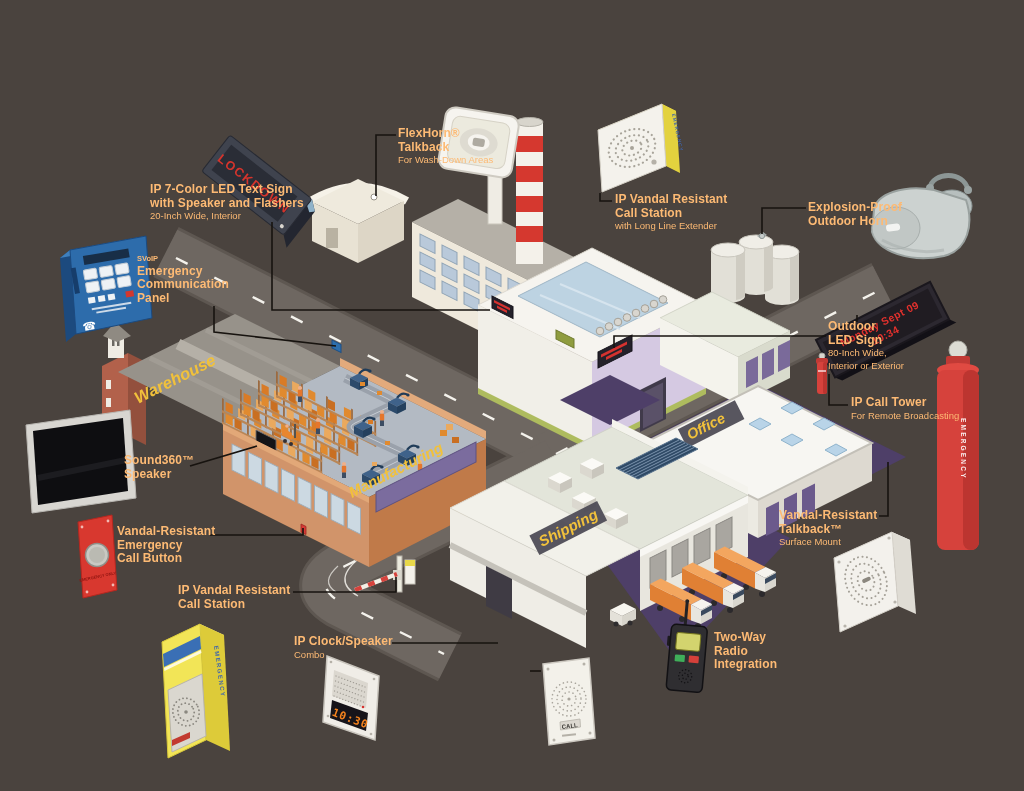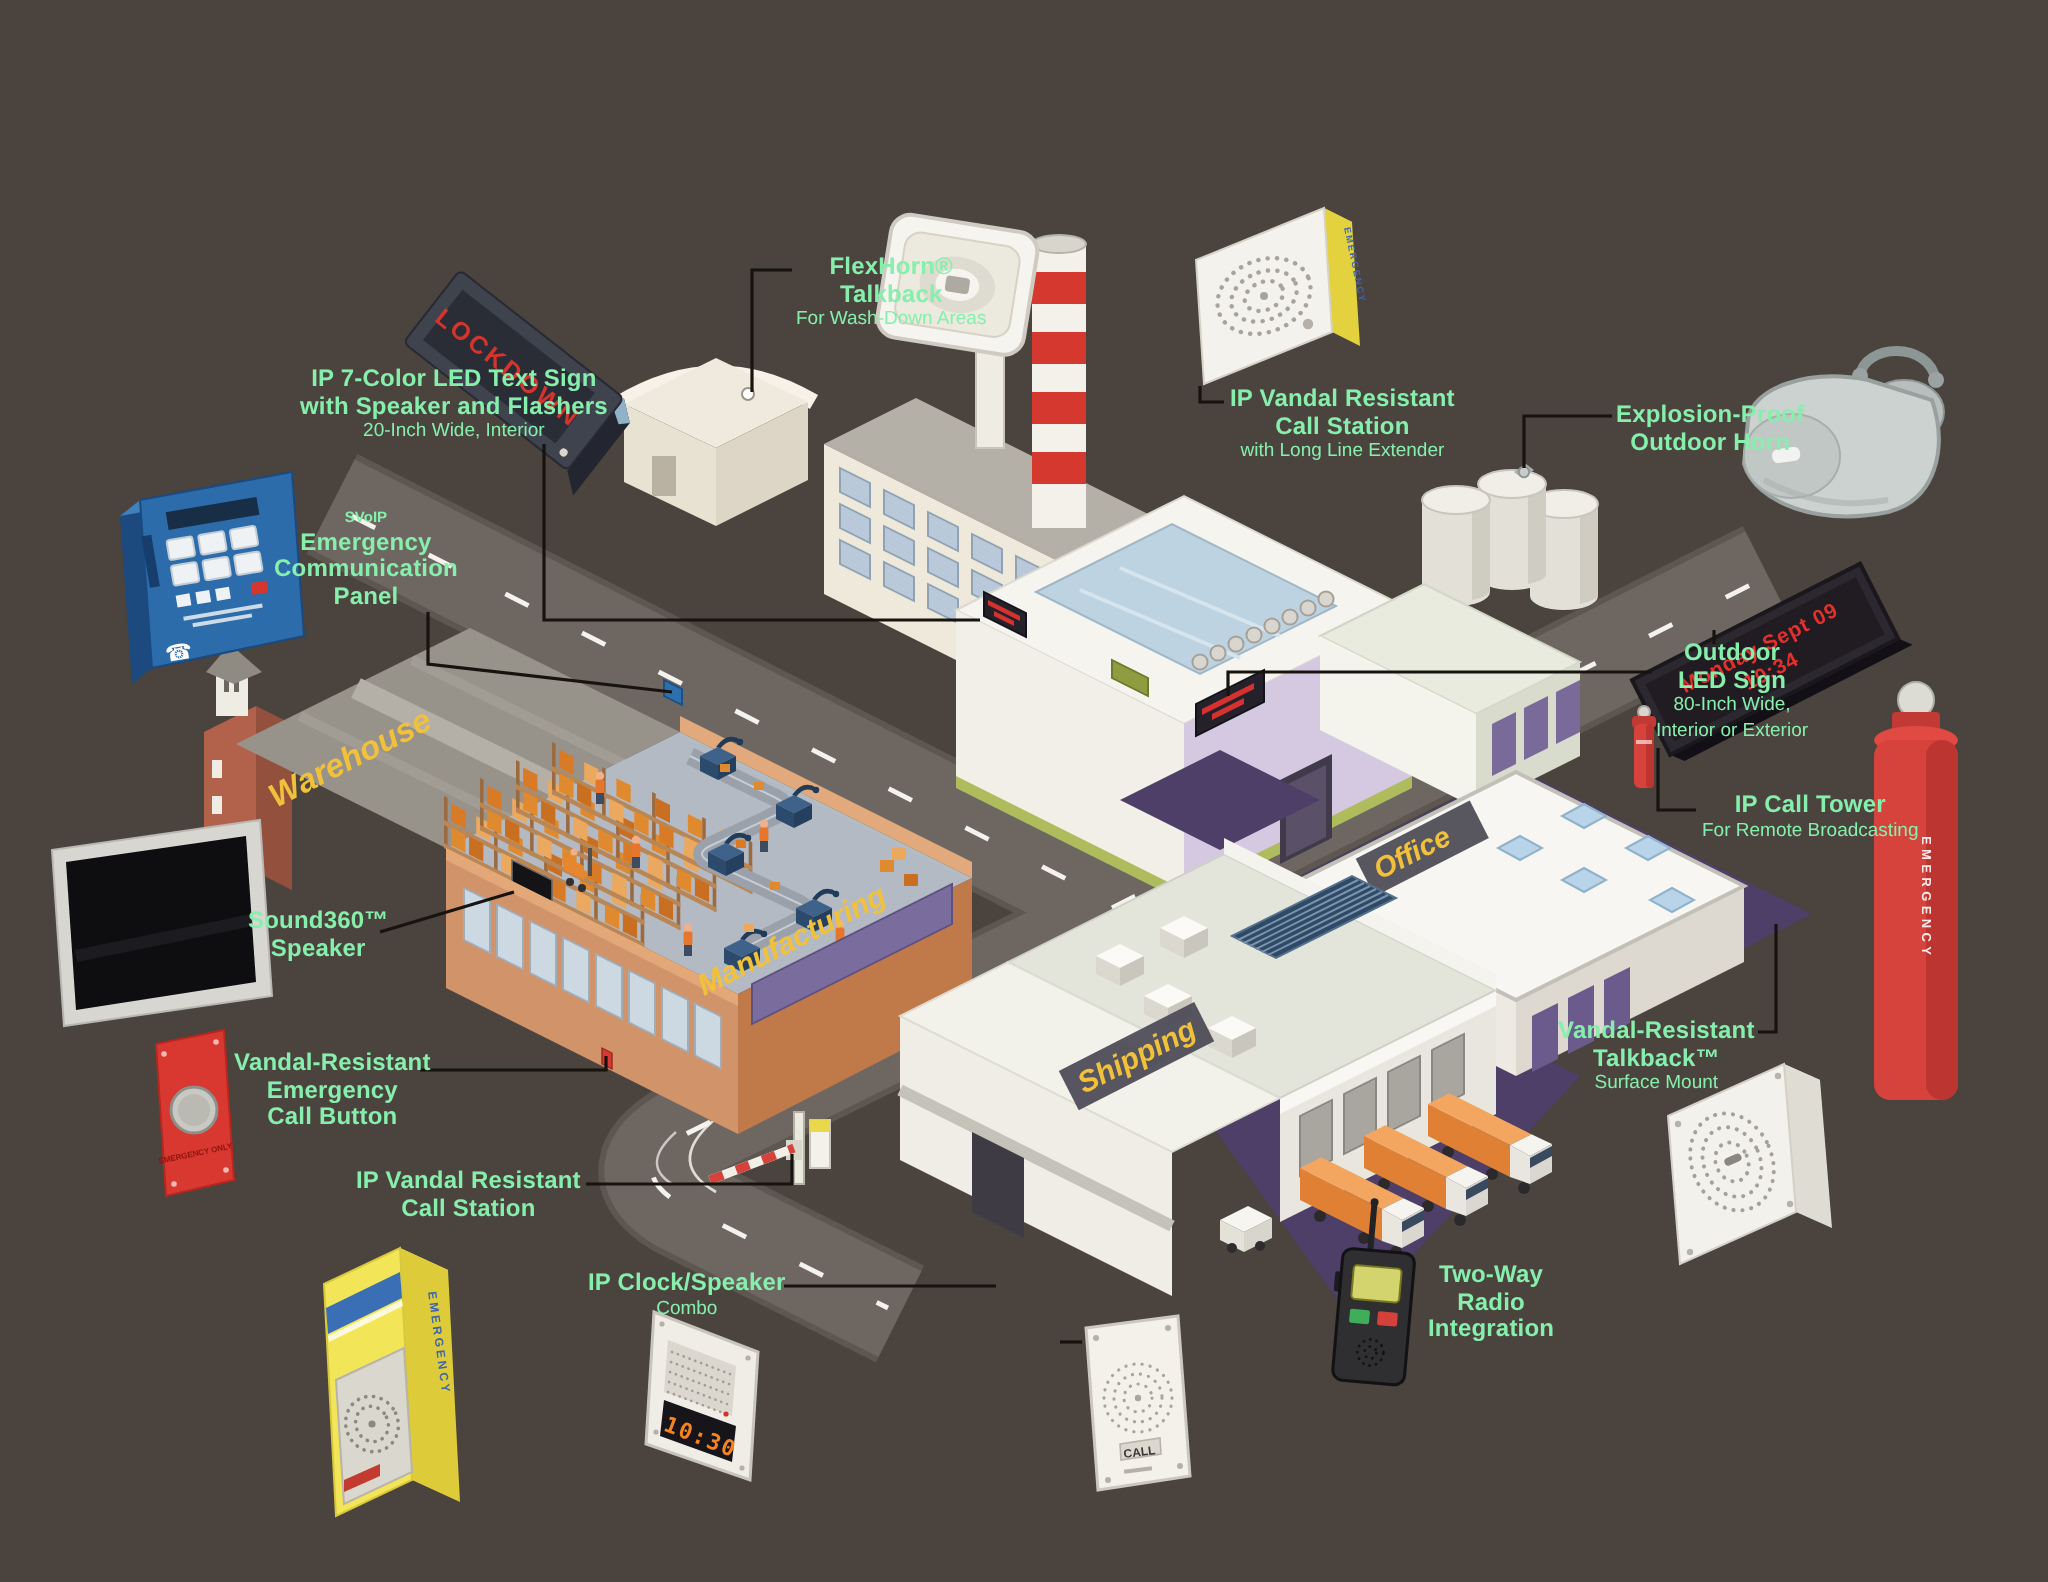--- a/index.html
+++ b/index.html
@@ -1,19 +1,19 @@
 <!DOCTYPE html>
 <html><head>
 <meta charset="utf-8">
 <style>
   html,body{margin:0;padding:0;background:#4a433e;}
   #stage{position:relative;width:1024px;height:791px;background:#4a433e;overflow:hidden;
          font-family:"Liberation Sans",sans-serif;}
   #scene{position:absolute;left:0;top:0;}
-  .lbl{position:absolute;color:#86efac;z-index:5;text-align:center;}
+  .lbl{position:absolute;color:#fdba74;z-index:5;}
   .lbl .b{display:block;font-weight:bold;font-size:12px;line-height:1.14;letter-spacing:.1px;}
   .lbl .s{display:block;font-weight:normal;font-size:9.5px;line-height:1.3;}
   .lbl .sm{display:block;font-weight:bold;font-size:7.5px;line-height:1.4;}
   .inl{display:inline !important;}
   
   .ld{stroke:#17130f;stroke-width:1.6;fill:none;}
   .roadU{stroke:#5e5751;fill:none;}
   .road{stroke:#6e6761;fill:none;}
   .dash{stroke:#f4f2ec;stroke-width:2.4;fill:none;stroke-dasharray:13 30;}
   .dot{stroke-linecap:round;fill:none;}

